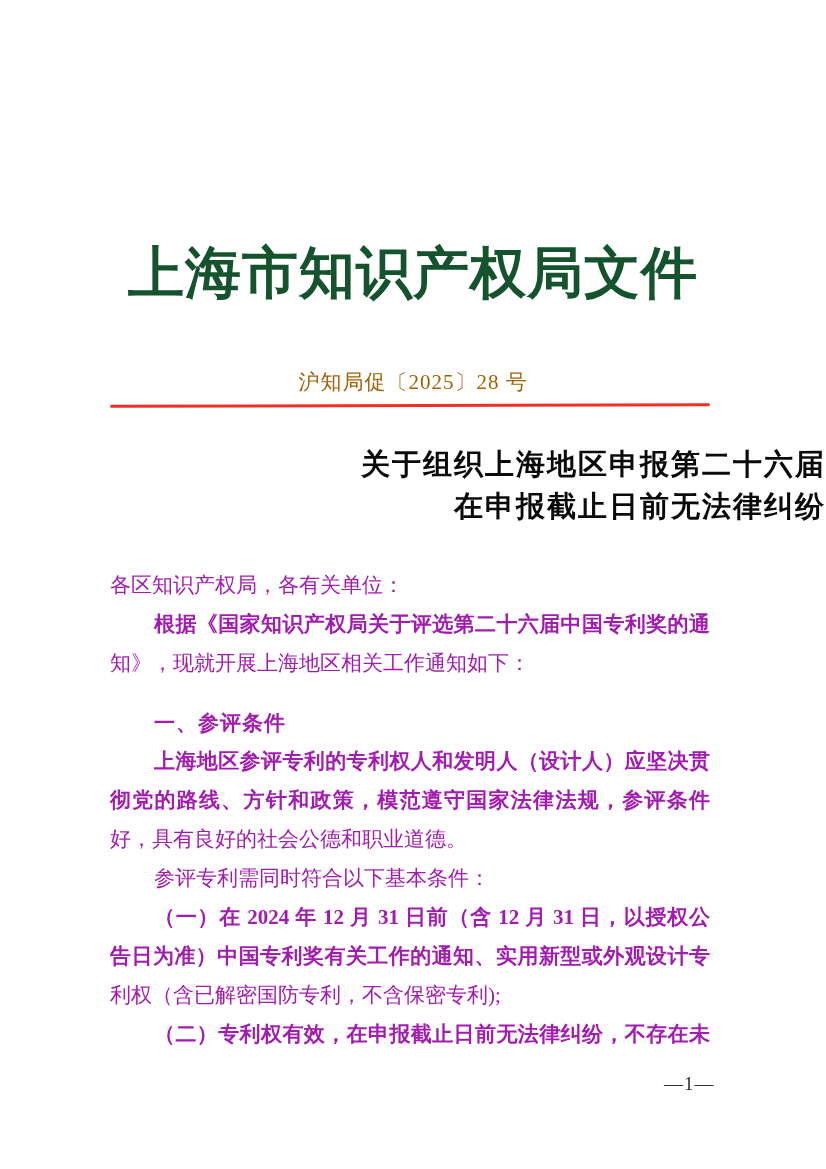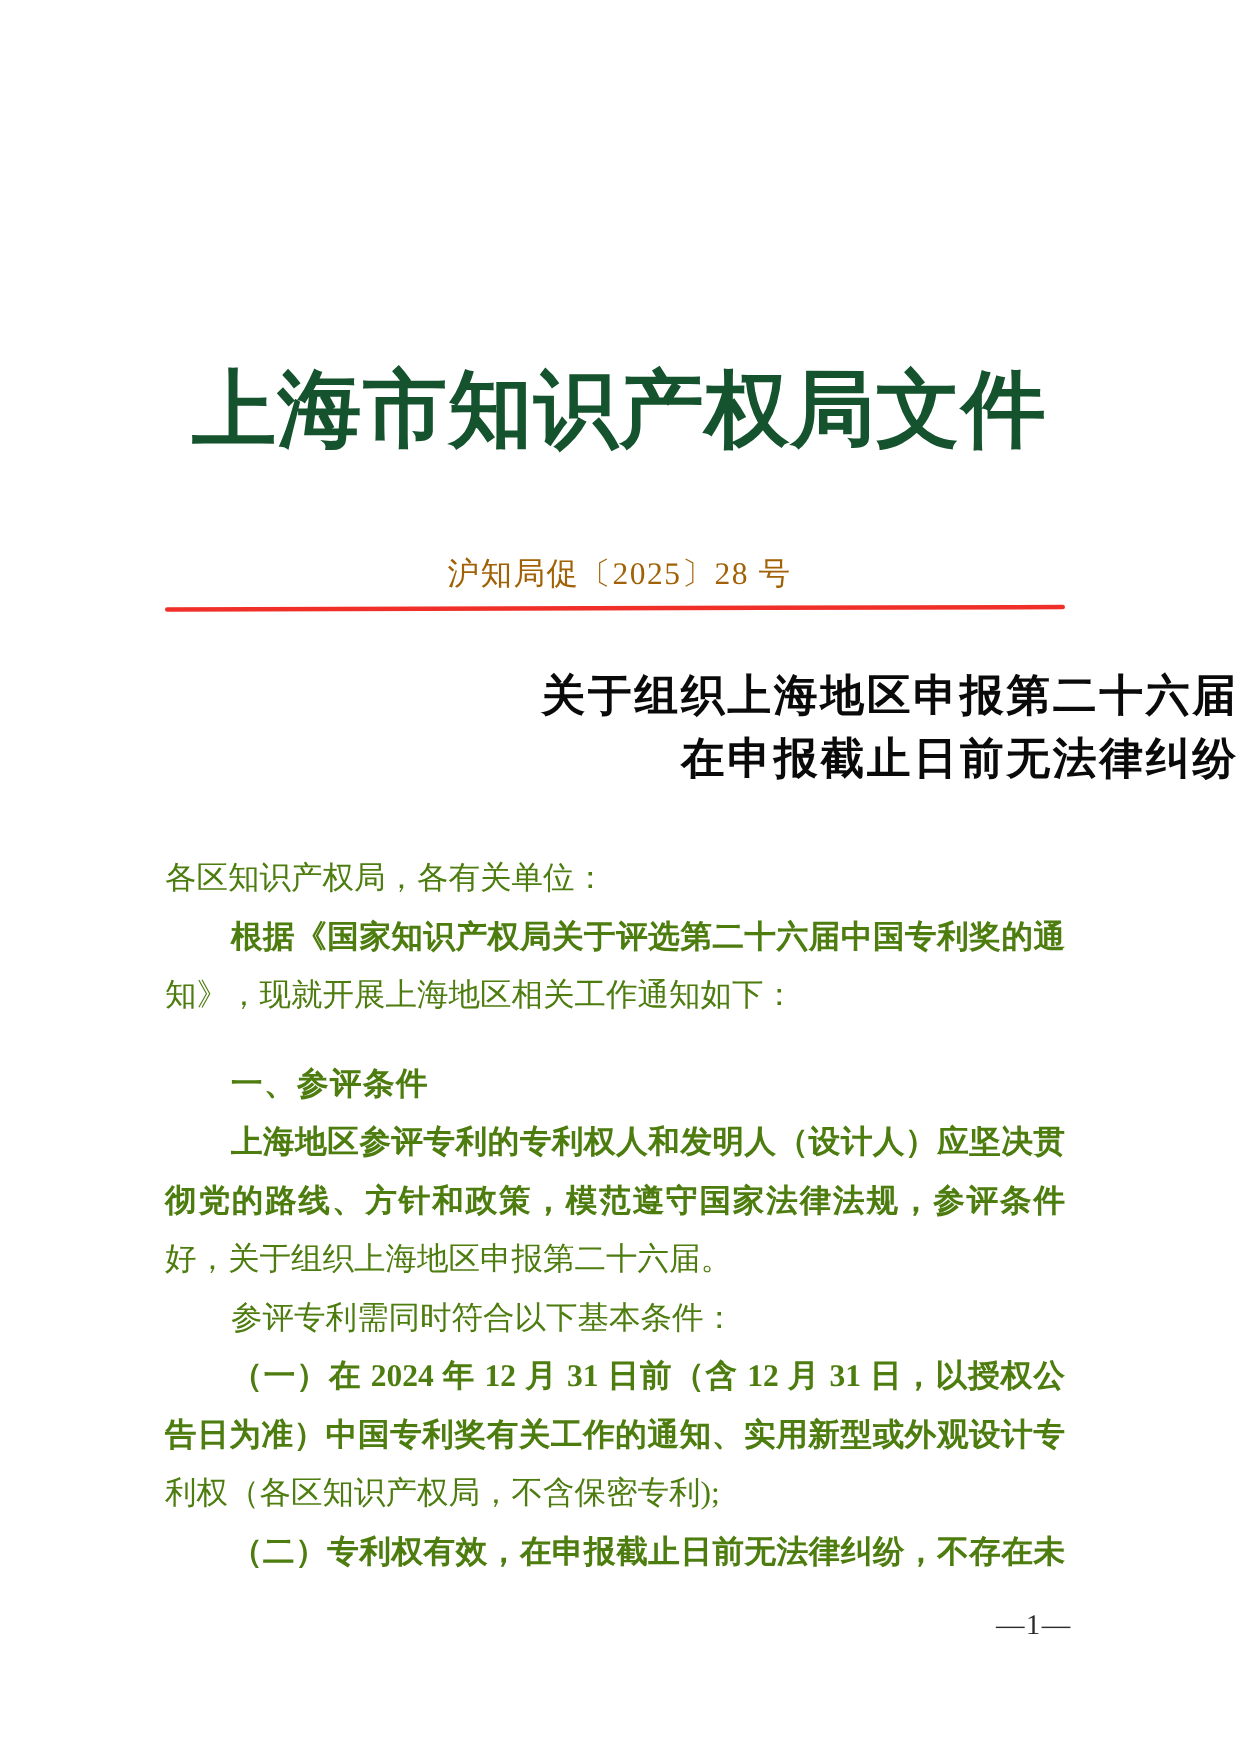--- a/index.html
+++ b/index.html
@@ -66,21 +66,21 @@
     color: #0a0a0a;
     font-family: "Liberation Serif", serif;
   }
   .doc-body {
     position: absolute;
     top: 566px;
     left: 110px;
     width: 600px;
     font-size: 21px;
     line-height: 39px;
-    color: #4d7c0f;
+    color: #a21caf;
     font-family: "Liberation Serif", serif;
   }
   .doc-body .line {
     box-sizing: border-box;
     height: 39px;
     white-space: nowrap;
   }
   .doc-body .line.indent {
     padding-left: 44px;
   }
@@ -122,23 +122,23 @@
     <div>在申报截止日前无法律纠纷</div>
   </div>
 
   <div class="doc-body">
       <div class="line">各区知识产权局，各有关单位：</div>
       <div class="line indent justify">根据《国家知识产权局关于评选第二十六届中国专利奖的通</div>
       <div class="line">知》，现就开展上海地区相关工作通知如下：</div>
       <div class="line indent bold">一、参评条件</div>
       <div class="line indent justify">上海地区参评专利的专利权人和发明人（设计人）应坚决贯</div>
       <div class="line justify">彻党的路线、方针和政策，模范遵守国家法律法规，参评条件</div>
-      <div class="line">好，关于组织上海地区申报第二十六届。</div>
+      <div class="line">好，具有良好的社会公德和职业道德。</div>
       <div class="line indent">参评专利需同时符合以下基本条件：</div>
       <div class="line indent justify">（一）在 2024 年 12 月 31 日前（含 12 月 31 日，以授权公</div>
       <div class="line justify">告日为准）中国专利奖有关工作的通知、实用新型或外观设计专</div>
-      <div class="line">利权（各区知识产权局，不含保密专利);</div>
+      <div class="line">利权（含已解密国防专利，不含保密专利);</div>
       <div class="line indent justify">（二）专利权有效，在申报截止日前无法律纠纷，不存在未</div>
     </div>
 
   <div class="page-number">—1—</div>
 
 </div>
 
 </body></html>

